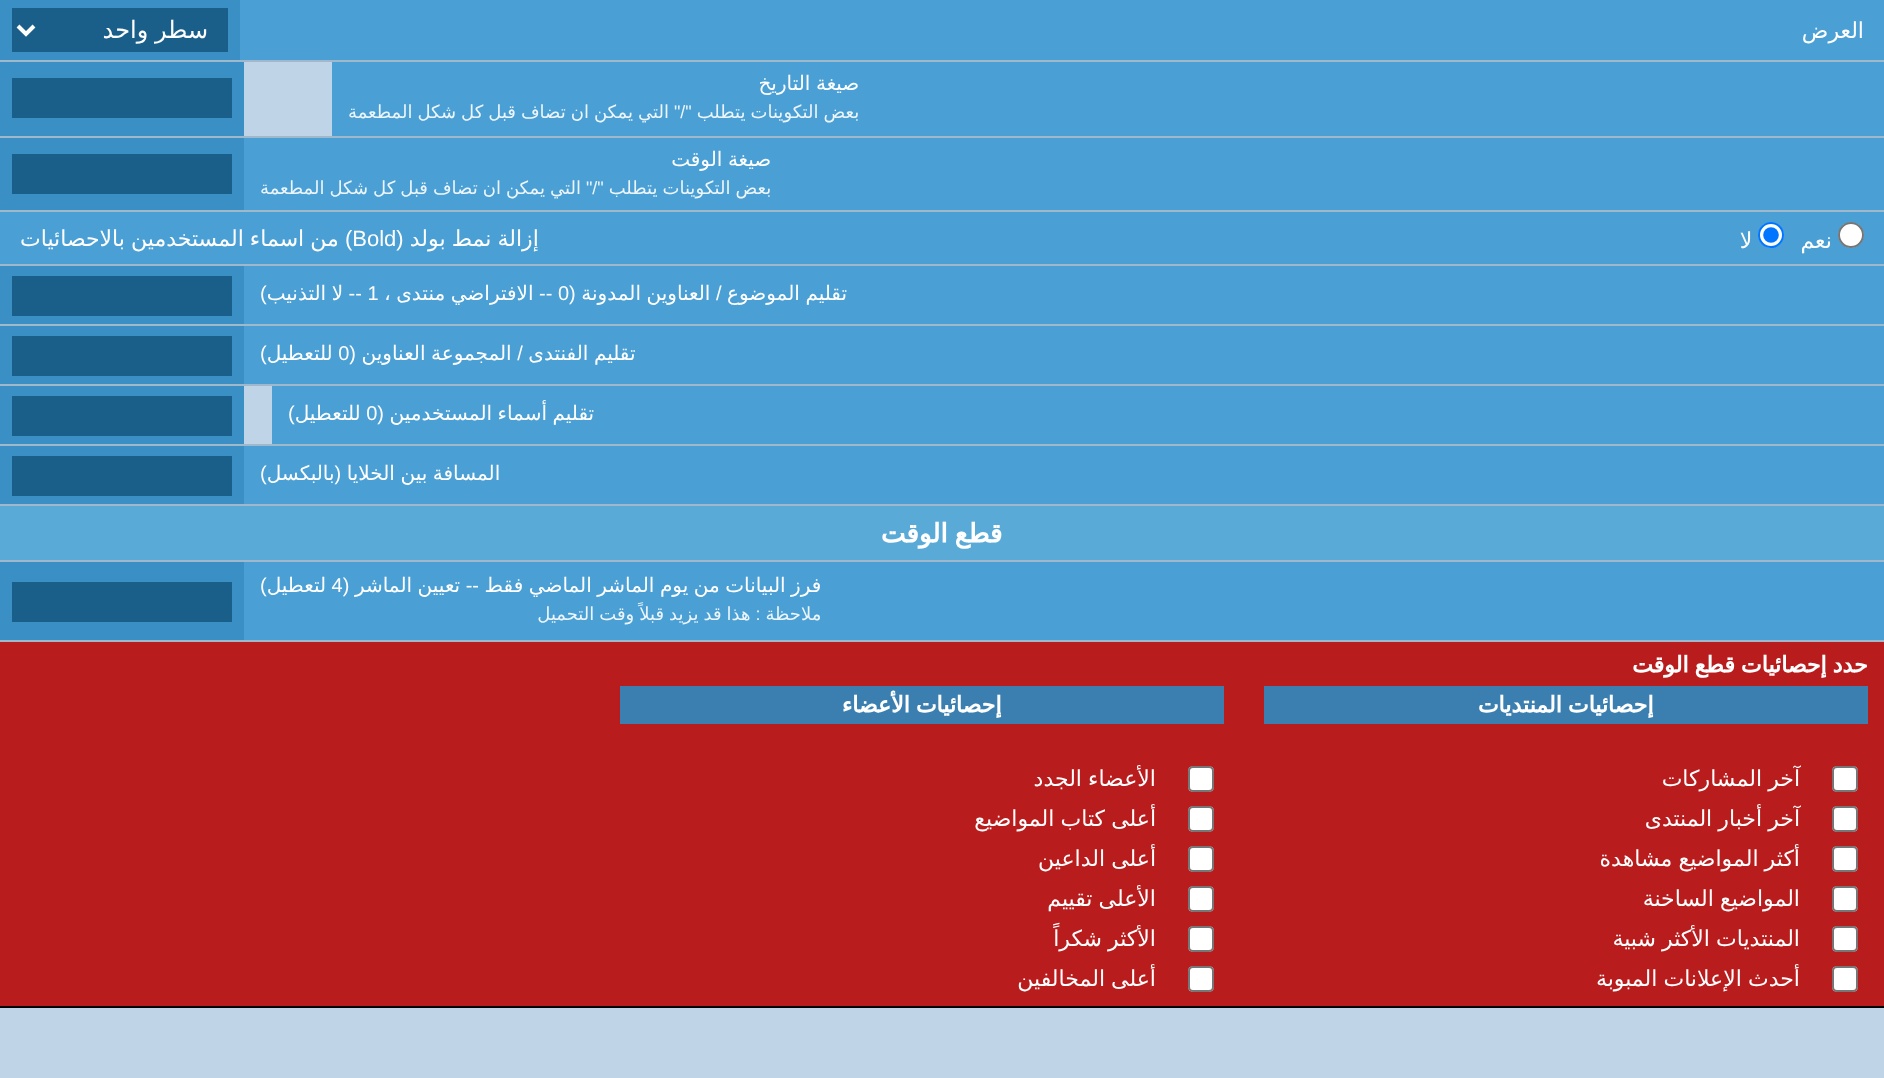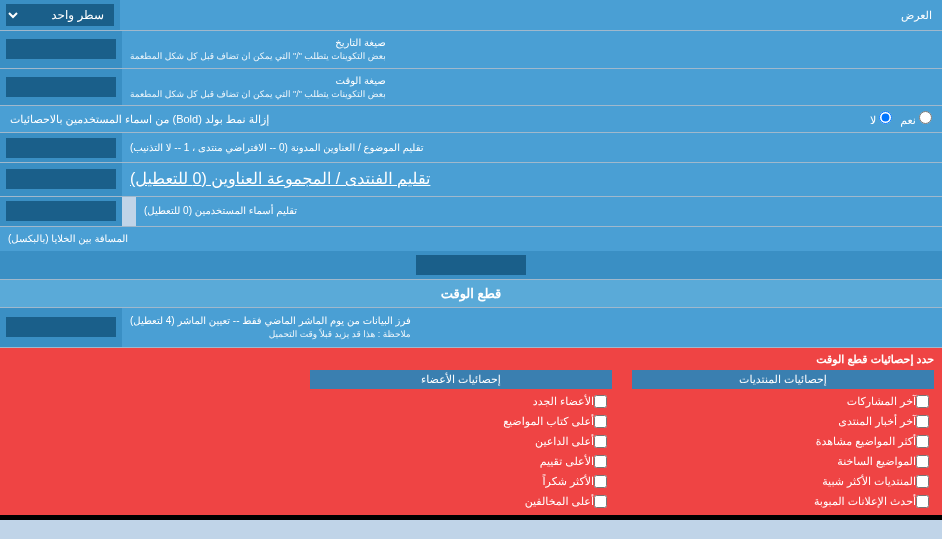--- a/index.html
+++ b/index.html
@@ -112,22 +112,22 @@
       color: #fff;
       font-size: 11px;
     }
 
     .radio-group input {
       cursor: pointer;
     }
 
     
     .stats-section {
-      background: #ef4444;
-      border-bottom: 5px solid #000000;
+      background: #b91c1c;
+      border-bottom: 1px solid #000000;
       padding: 5px 8px;
     }
 
     .stats-header {
       color: #fff;
       font-size: 11px;
       font-weight: bold;
       text-align: right;
       margin-bottom: 4px;
     }
@@ -140,31 +140,31 @@
     .stats-col {
       flex: 1;
       display: flex;
       flex-direction: column;
       gap: 3px;
     }
 
     .stats-col-header {
       color: #fff;
       font-size: 11px;
-      font-weight: normal;
+      font-weight: bold;
       text-align: center;
       background: #3a7fb0;
       padding: 3px 5px;
-      margin-bottom: 1px;
+      margin-bottom: 16px;
     }
 
     .stats-item {
       display: flex;
       align-items: center;
-      gap: 0;
+      gap: 16px;
       color: #fff;
       font-size: 11px;
       padding: 2px 5px;
       direction: rtl;
     }
 
     .stats-item input[type="checkbox"] {
       cursor: pointer;
     }
   </style>
@@ -175,21 +175,21 @@
   <div class="top-label">العرض</div>
   <div class="dropdown-cell">
     <select>
       <option>سطر واحد</option>
       <option>سطرين</option>
       <option>ثلاثة أسطر</option>
     </select>
   </div>
 </div>
 
-<div class="row" style="min-height:36px;">
+<div class="row" style="min-height:36px;gap:44px;">
   <div class="label-cell" style="flex:1; font-size:10px; text-align:right;">
     <div>
       <div>صيغة التاريخ</div>
       <div style="font-size:9px; opacity:0.9;">بعض التكوينات يتطلب "/" التي يمكن ان تضاف قبل كل شكل المطعمة</div>
     </div>
   </div>
   <div class="input-cell" style="min-width:120px;">
     <input type="text" style="width: 110px;">
   </div>
 </div>
@@ -225,38 +225,38 @@
 <div class="row" style="min-height:30px;">
   <div class="label-cell" style="flex:1; font-size:10px;">
     تقليم الموضوع / العناوين المدونة (0 -- الافتراضي منتدى ، 1 -- لا التذنيب)
   </div>
   <div class="input-cell" style="min-width:120px;">
     <input type="text" style="width: 110px;">
   </div>
 </div>
 
 <div class="row" style="min-height:30px;">
-  <div class="label-cell" style="flex:1; font-size:16px;text-decoration:underline;">
+  <div class="label-cell" style="flex:1; font-size:10px;">
     تقليم الفنتدى / المجموعة العناوين (0 للتعطيل)
   </div>
   <div class="input-cell" style="min-width:120px;">
     <input type="text" style="width: 110px;">
   </div>
 </div>
 
 <div class="row" style="min-height:30px;gap:14px;">
   <div class="label-cell" style="flex:1; font-size:10px;">
     تقليم أسماء المستخدمين (0 للتعطيل)
   </div>
   <div class="input-cell" style="min-width:120px;">
     <input type="text" style="width: 110px;">
   </div>
 </div>
 
-<div class="row" style="min-height:30px;flex-direction:column;">
+<div class="row" style="min-height:30px;">
   <div class="label-cell" style="flex:1; font-size:10px;">
     المسافة بين الخلايا (بالبكسل)
   </div>
   <div class="input-cell" style="min-width:120px;">
     <input type="text" style="width: 110px;">
   </div>
 </div>
 
 <div class="section-header">قطع الوقت</div>
 

